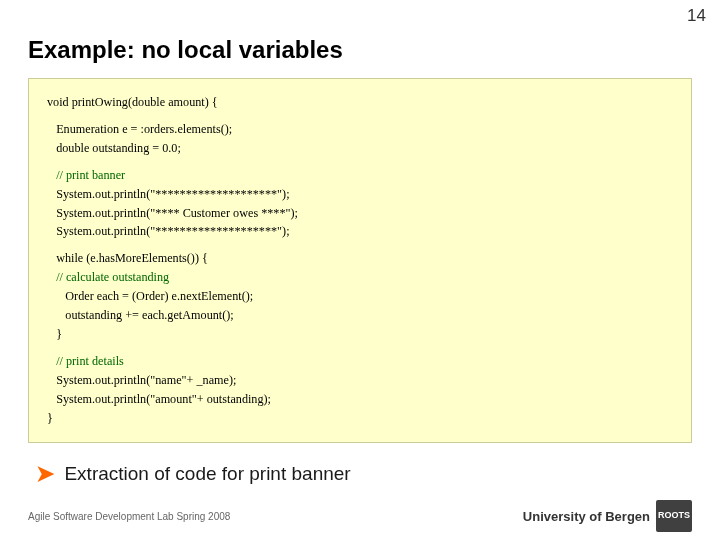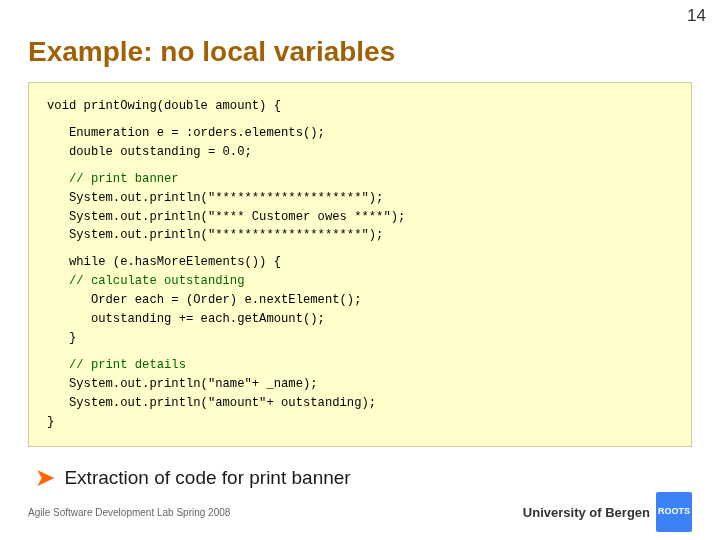--- a/index.html
+++ b/index.html
@@ -28,33 +28,33 @@
     .slide-container {
       position: absolute;
       top: 0;
       left: 0;
       width: 720px;
       height: 540px;
       padding: 18px 28px 16px 28px;
     }
 
     .slide-title {
-      font-size: 28px;
+      font-size: 24px;
       font-weight: bold;
-      color: #a16207;
+      color: #000000;
       margin-bottom: 14px;
       margin-top: 18px;
       font-family: Arial, sans-serif;
     }
 
     .code-box {
       background: #ffffcc;
       border: 1px solid #cccc99;
       padding: 14px 18px;
-      font-family: Liberation Mono, monospace;
+      font-family: Liberation Serif, serif;
       font-size: 12.2px;
       line-height: 1.55;
       color: #000000;
       margin-bottom: 18px;
     }
 
     .code-line {
       white-space: pre;
     }
 
@@ -109,22 +109,22 @@
     }
 
     .footer-logo {
       font-size: 13px;
       color: #333;
       font-weight: bold;
     }
 
     .logo-box {
       width: 36px;
-      height: 40px;
-      background: #3b82f6;
+      height: 32px;
+      background: #404040;
       display: flex;
       align-items: center;
       justify-content: center;
       border-radius: 2px;
     }
 
     .logo-text {
       color: white;
       font-size: 9px;
       font-weight: bold;

